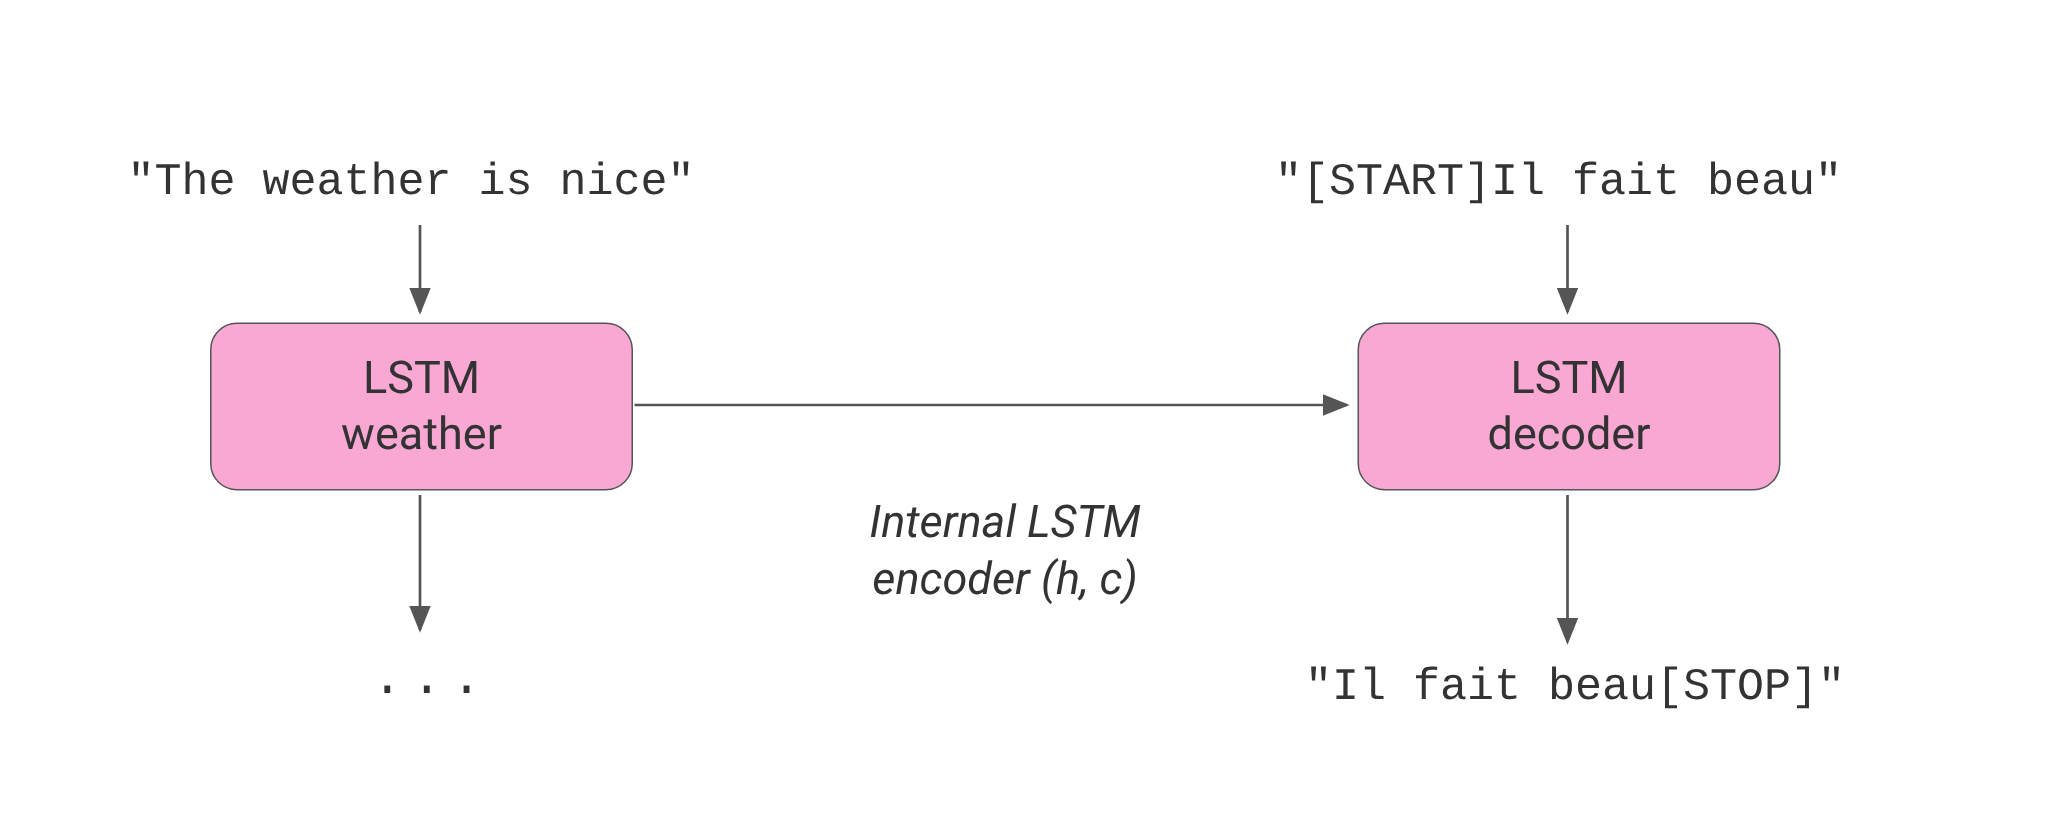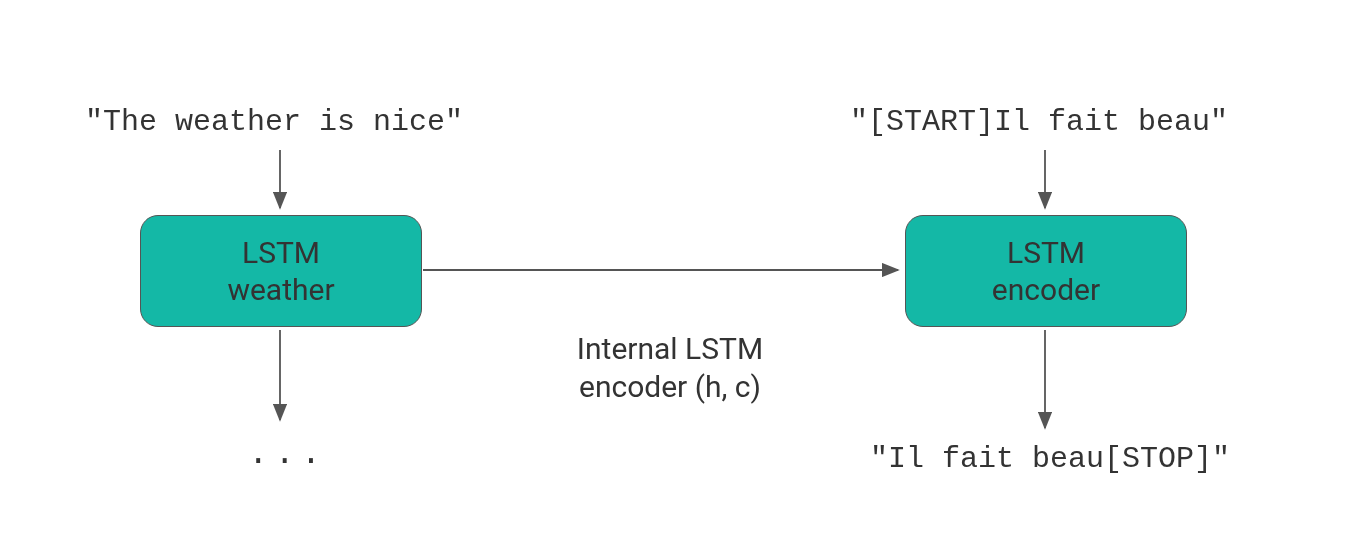--- a/index.html
+++ b/index.html
@@ -23,21 +23,21 @@
     white-space: pre;
   }
   .label {
     font-size: 30px;
     color: #333;
     text-align: center;
     line-height: 1.25;
   }
   .box {
     position: absolute;
-    background: #14b8a6;
+    background: #f9a8d4;
     border: 1.5px solid #555;
     border-radius: 18px;
     display: flex;
     align-items: center;
     justify-content: center;
     text-align: center;
     font-size: 30px;
     line-height: 1.25;
     color: #333;
   }
@@ -59,31 +59,31 @@
 
   <div class="box" style="left:140px; top:215px; width:280px; height:110px;">
     <div>
       <span>LSTM</span><br>
       <span>weather</span>
     </div>
   </div>
 
   <div class="pos mono" style="left:248px; top:435px; font-size:34px; letter-spacing:6px;">...</div>
 
-  <div class="pos label" style="left:530px; top:330px; width:280px;">
+  <div class="pos label" style="left:530px; top:330px; width:280px;font-style:italic;">
     <span>Internal LSTM</span><br>
     <span>encoder (h, c)</span>
   </div>
 
   <div class="pos mono" style="left:850px; top:105px;">"[START]Il fait beau"</div>
 
   <div class="box" style="left:905px; top:215px; width:280px; height:110px;">
     <div>
       <span>LSTM</span><br>
-      <span>encoder</span>
+      <span>decoder</span>
     </div>
   </div>
 
   <div class="pos mono" style="left:870px; top:442px;">"Il fait beau[STOP]"</div>
 
   <svg class="arrows" viewBox="0 0 1366 558">
     <defs>
       <marker id="arrowhead" markerWidth="10" markerHeight="8" refX="9" refY="4" orient="auto" markerUnits="strokeWidth">
         <path d="M0,0 L10,4 L0,8 Z" fill="#555"></path>
       </marker>

